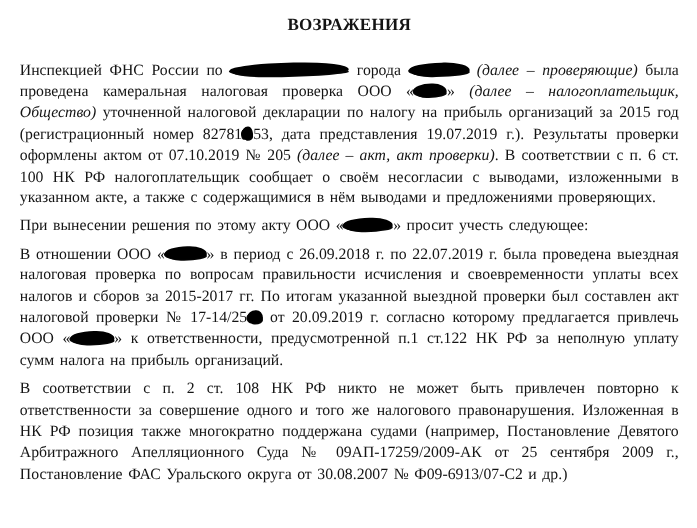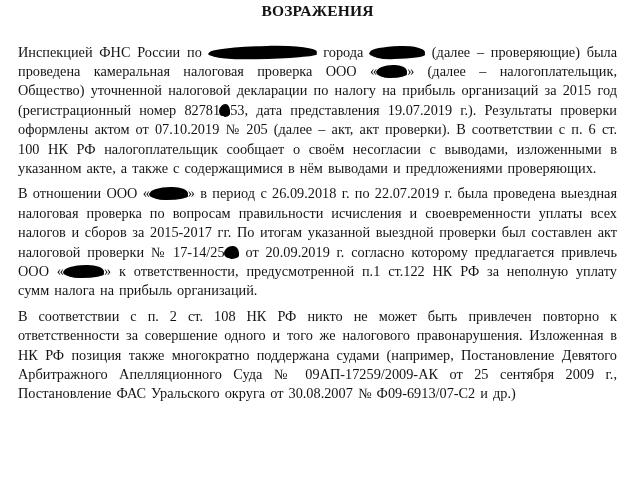--- a/index.html
+++ b/index.html
@@ -8,56 +8,57 @@
     height: 480px;
     background: #ffffff;
     font-family: "Liberation Serif", serif;
     color: #141414;
     overflow: hidden;
   }
   .page {
     box-sizing: border-box;
     width: 634px;
     height: 480px;
-    padding: 2px 17px 4px 18px;
+    padding: 14px 17px 4px 18px;
     background: #ffffff;
   }
   .title {
     text-align: center;
     font-weight: bold;
     font-size: 15.5px;
     line-height: 18.5px;
     margin-bottom: 22px;
     letter-spacing: 0.2px;
   }
   .doc-body p {
     margin: 0 0 6px 0;
     text-align: justify;
     font-size: 14.3px;
     line-height: 19.4px;
     word-spacing: 1.5px;
   }
   .doc-body p:last-child { margin-bottom: 0; }
-  .seg-i { }
+  .seg-i { font-style: italic; }
   .seg-b { font-weight: normal; }
   .redact {
     display: inline-block;
     background: #050505;
     height: 12px;
     vertical-align: -1px;
     border-radius: 58% 46% 62% 40% / 52% 64% 42% 56%;
     transform: rotate(-1.2deg);
     box-shadow: 1px 2px 0 -1px #050505, -2px 1px 0 -1px #050505;
   }
 </style>
 </head>
 <body>
 
 <div class="page">
   <div class="title">
     <div>ВОЗРАЖЕНИЯ</div>
   </div>
   <div class="doc-body">
       <p><span class="seg-n">Инспекцией ФНС России по </span><span class="redact" style="width: 108px; background: rgb(0, 0, 0);"></span><span class="seg-n"> города </span><span class="redact" style="width: 55px; background: rgb(0, 0, 0);"></span><span class="seg-n"> </span><span class="seg-i">(далее – проверяющие)</span><span class="seg-n"> была проведена камеральная налоговая проверка ООО «</span><span class="redact" style="width: 30px; background: rgb(0, 0, 0);"></span><span class="seg-n">» </span><span class="seg-i">(далее – налогоплательщик, Общество)</span><span class="seg-n"> уточненной налоговой декларации по налогу на прибыль организаций за 2015 год (регистрационный номер 82781</span><span class="redact" style="width: 10px; background: rgb(0, 0, 0);"></span><span class="seg-n">53, дата представления 19.07.2019 г.). Результаты проверки оформлены актом от 07.10.2019 № 205 </span><span class="seg-i">(далее – акт, акт проверки)</span><span class="seg-n">. В соответствии с п. 6 ст. 100 НК РФ налогоплательщик сообщает о своём несогласии с выводами, изложенными в указанном акте, а также с содержащимися в нём выводами и предложениями проверяющих.</span></p>
+      <p><span class="seg-n">При вынесении решения по этому акту ООО «</span><span class="redact" style="width: 45px; background: rgb(0, 0, 0);"></span><span class="seg-n">» просит учесть следующее:</span></p>
       <p><span class="seg-n">В отношении ООО «</span><span class="redact" style="width: 38px; background: rgb(0, 0, 0);"></span><span class="seg-n">» в период с 26.09.2018 г. по 22.07.2019 г. была проведена выездная налоговая проверка по вопросам правильности исчисления и своевременности уплаты всех налогов и сборов за 2015-2017 гг. По итогам указанной выездной проверки был составлен акт налоговой проверки № 17-14/25</span><span class="redact" style="width: 14px; background: rgb(0, 0, 0);"></span><span class="seg-n"> от 20.09.2019 г. согласно которому предлагается привлечь ООО «</span><span class="redact" style="width: 40px; background: rgb(0, 0, 0);"></span><span class="seg-n">» к ответственности, предусмотренной </span><span class="seg-b">п.1 ст.122 НК РФ</span><span class="seg-n"> за неполную уплату сумм налога на прибыль организаций.</span></p>
       <p><span class="seg-n">В соответствии с п. 2 ст. 108 НК РФ никто не может быть привлечен повторно к ответственности за совершение одного и того же налогового правонарушения. Изложенная в НК РФ позиция также многократно поддержана судами (например, Постановление Девятого Арбитражного Апелляционного Суда № 09АП-17259/2009-АК от 25 сентября 2009 г., Постановление ФАС Уральского округа от 30.08.2007 № Ф09-6913/07-С2 и др.)</span></p>
     </div>
 </div>
 
 </body></html>

